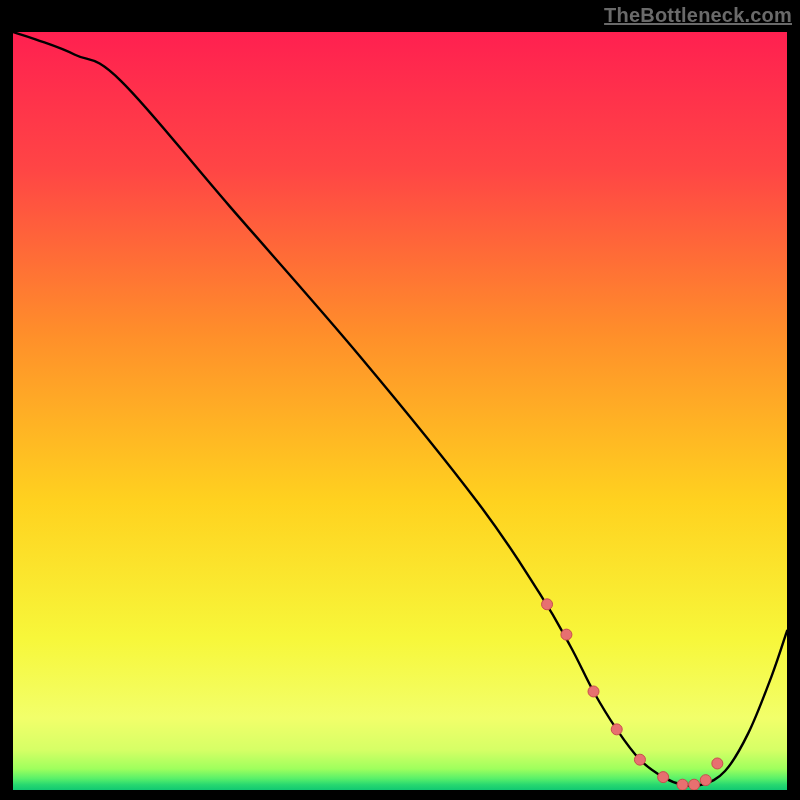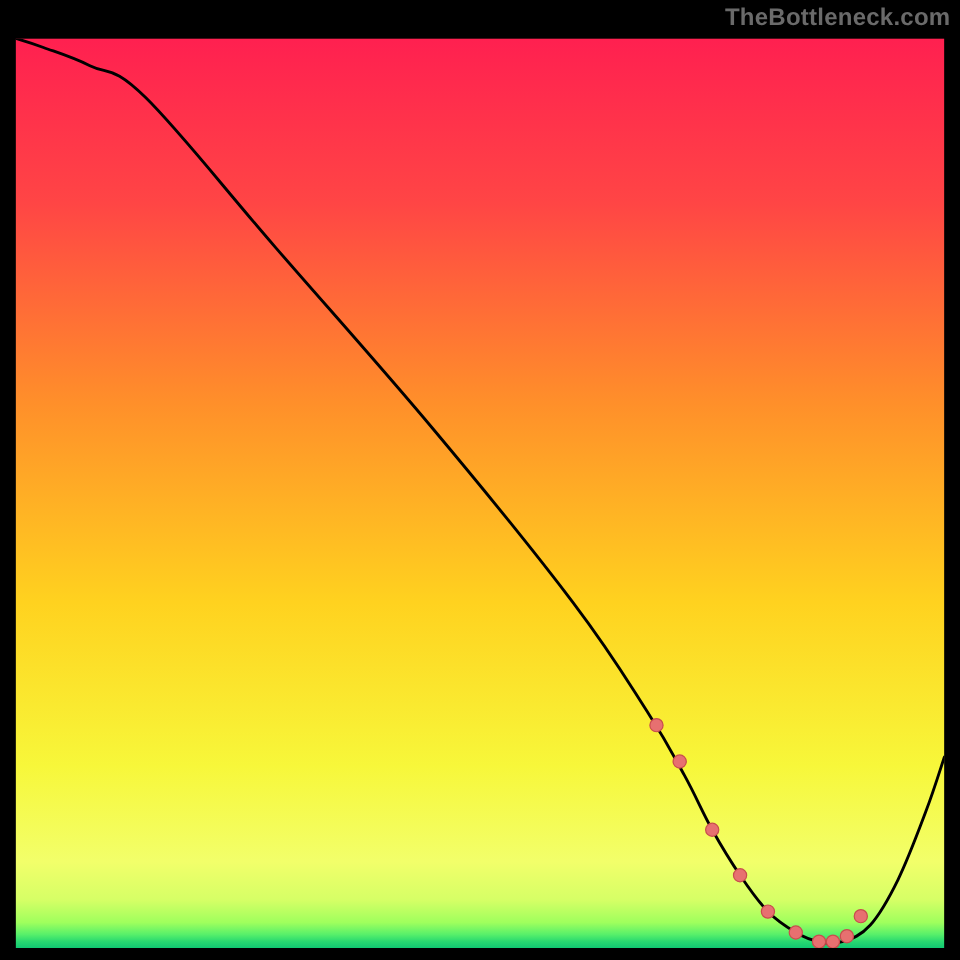--- a/index.html
+++ b/index.html
@@ -17,20 +17,21 @@
     background: #000;
   }
   .watermark {
     position: absolute;
     top: 4px;
     right: 8px;
     color: #6a6a6a;
     font-size: 20px;
     font-weight: bold;
     letter-spacing: 0.2px;
+    text-decoration: underline;
   }
   .plot {
     position: absolute;
     left: 13px;
     top: 32px;
     width: 774px;
     height: 758px;
   }
   svg { display: block; }
 </style>

